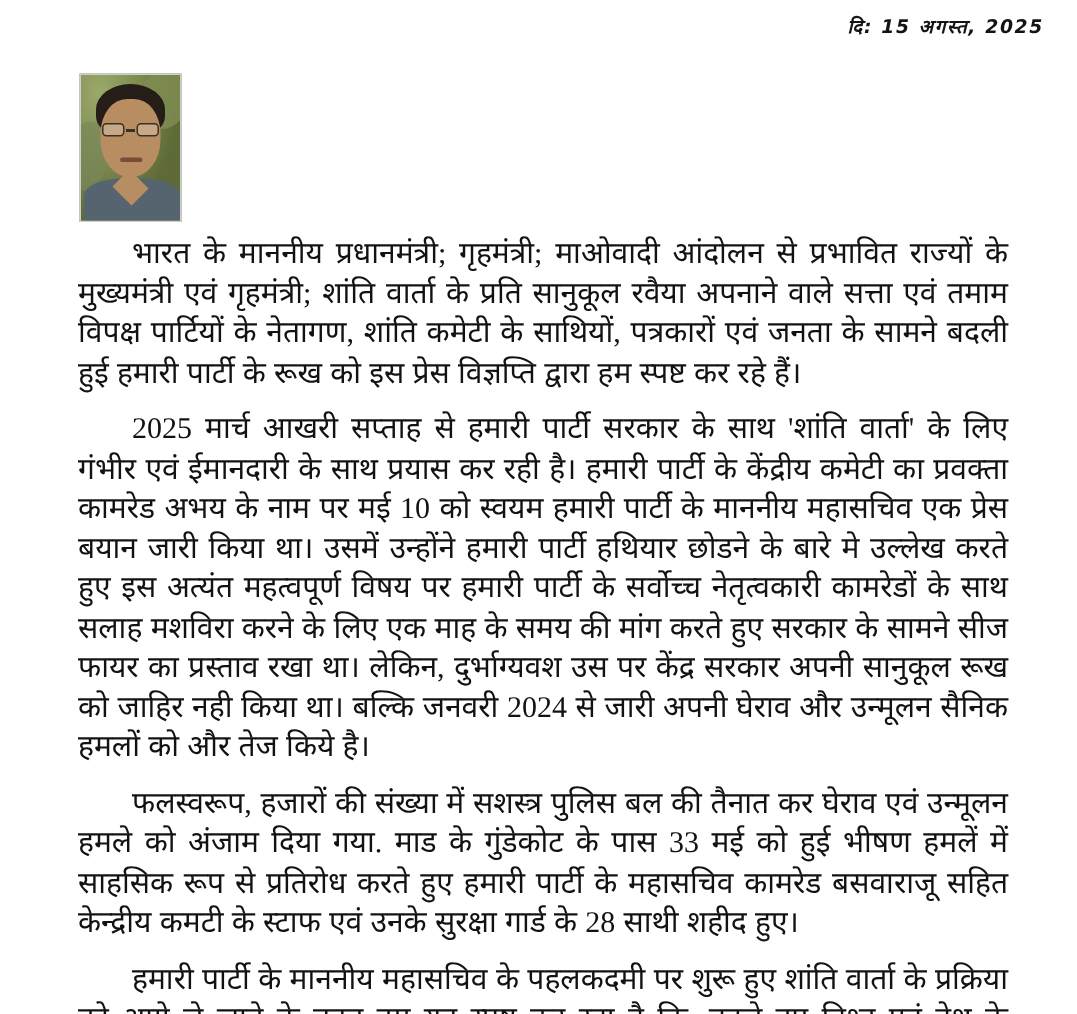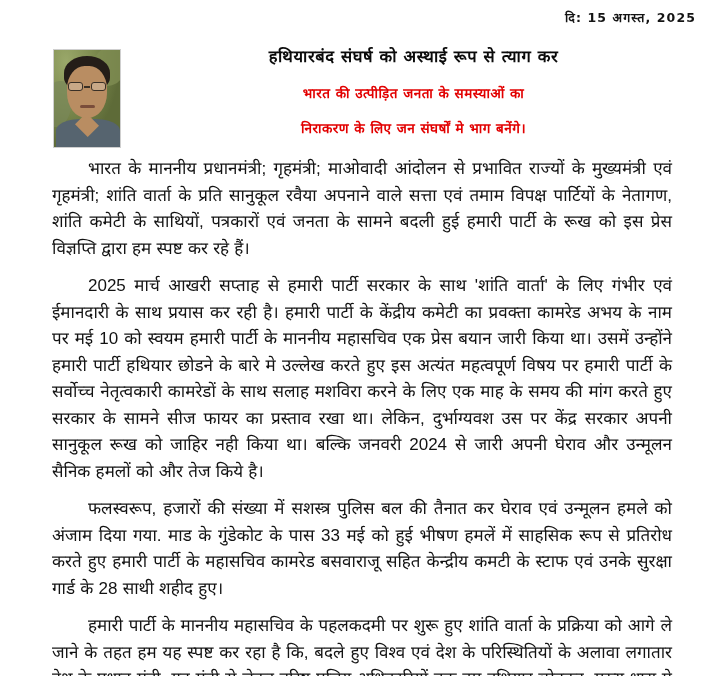--- a/index.html
+++ b/index.html
@@ -22,20 +22,21 @@
     box-sizing: border-box;
     padding: 0;
     position: relative;
     background: #ffffff;
   }
   
   .date-row {
     display: flex;
     justify-content: flex-end;
     padding: 9px 22px 0 0;
+    font-style: italic;
   }
   .date-text {
     font-family: "DejaVu Sans", sans-serif;
     font-size: 12.5px;
     font-weight: 700;
     letter-spacing: 1.1px;
     color: #141414;
     white-space: nowrap;
   }
   
@@ -159,22 +160,22 @@
     margin-top: 17px;
   }
   .title-red.second {
     margin-top: 17px;
   }
   
   .body-copy {
     padding: 14px 46px 0 52px;
   }
   .para {
-    font-family: Liberation Sans, sans-serif;
-    font-size: 17px;
+    font-family: Liberation Serif, serif;
+    font-size: 20px;
     line-height: 26.5px;
     text-align: justify;
     text-align-last: left;
     text-indent: 36px;
     margin: 0 0 11px 0;
     color: #121212;
     word-spacing: 0.5px;
   }
   .para:last-child { margin-bottom: 0; }
 </style>
@@ -198,25 +199,20 @@
       <div class="hair"></div>
       <div class="face"></div>
       <div class="glasses">
         <i class="l"></i>
           <i class="r"></i>
           <b></b>
       </div>
       <div class="mouth"></div>
     </div>
 
-    <div class="header-titles">
-      <div class="title-main">हथियारबंद संघर्ष को अस्थाई रूप से त्याग कर</div>
-      <div class="title-red">भारत की उत्पीड़ित जनता के समस्याओं का</div>
-      <div class="title-red second">निराकरण के लिए जन संघर्षों मे भाग बनेंगे।</div>
-    </div>
 
   </div>
 
   <div class="body-copy">
     <p class="para">भारत के माननीय प्रधानमंत्री; गृहमंत्री; माओवादी आंदोलन से प्रभावित राज्यों के मुख्यमंत्री एवं गृहमंत्री; शांति वार्ता के प्रति सानुकूल रवैया अपनाने वाले सत्ता एवं तमाम विपक्ष पार्टियों के नेतागण, शांति कमेटी के साथियों, पत्रकारों एवं जनता के सामने बदली हुई हमारी पार्टी के रूख को इस प्रेस विज्ञप्ति द्वारा हम स्पष्ट कर रहे हैं।</p>
     <p class="para">2025 मार्च आखरी सप्ताह से हमारी पार्टी सरकार के साथ 'शांति वार्ता' के लिए गंभीर एवं ईमानदारी के साथ प्रयास कर रही है। हमारी पार्टी के केंद्रीय कमेटी का प्रवक्ता कामरेड अभय के नाम पर मई 10 को स्वयम हमारी पार्टी के माननीय महासचिव एक प्रेस बयान जारी किया था। उसमें उन्होंने हमारी पार्टी हथियार छोडने के बारे मे उल्लेख करते हुए इस अत्यंत महत्वपूर्ण विषय पर हमारी पार्टी के सर्वोच्च नेतृत्वकारी कामरेडों के साथ सलाह मशविरा करने के लिए एक माह के समय की मांग करते हुए सरकार के सामने सीज फायर का प्रस्ताव रखा था। लेकिन, दुर्भाग्यवश उस पर केंद्र सरकार अपनी सानुकूल रूख को जाहिर नही किया था। बल्कि जनवरी 2024 से जारी अपनी घेराव और उन्मूलन सैनिक हमलों को और तेज किये है।</p>
     <p class="para">फलस्वरूप, हजारों की संख्या में सशस्त्र पुलिस बल की तैनात कर घेराव एवं उन्मूलन हमले को अंजाम दिया गया. माड के गुंडेकोट के पास 33 मई को हुई भीषण हमलें में साहसिक रूप से प्रतिरोध करते हुए हमारी पार्टी के महासचिव कामरेड बसवाराजू सहित केन्द्रीय कमटी के स्टाफ एवं उनके सुरक्षा गार्ड के 28 साथी शहीद हुए।</p>
     <p class="para">हमारी पार्टी के माननीय महासचिव के पहलकदमी पर शुरू हुए शांति वार्ता के प्रक्रिया को आगे ले जाने के तहत हम यह स्पष्ट कर रहा है कि, बदले हुए विश्व एवं देश के परिस्थितियों के अलावा लगातार देश के प्रधान मंत्री, गृह मंत्री से लेकर वरिष्ट पुलिय अधिकारियों तक हम हथियार छोड़कर, मुख्य धारा मे शामिल होने के लिए किये जारहे अनुराधों के मद्देनजर हम हथियार छोडने का निर्णय लिए हैं। हथियारबंद संघर्ष को अस्थायी रूप से विराम घोषित करने का निर्णय लिए हैं। हम यह स्पष्ट कर रहे हैं कि, भविष्य मे, हम जन समस्याओं पर तमाम राजनीतिक पार्टियां एवं संघर्षरथ संस्थाओं से जंहा तक संभव हो कंधे से कंधा मिलाकर संघर्ष करेंगे।</p>
   </div>
 

